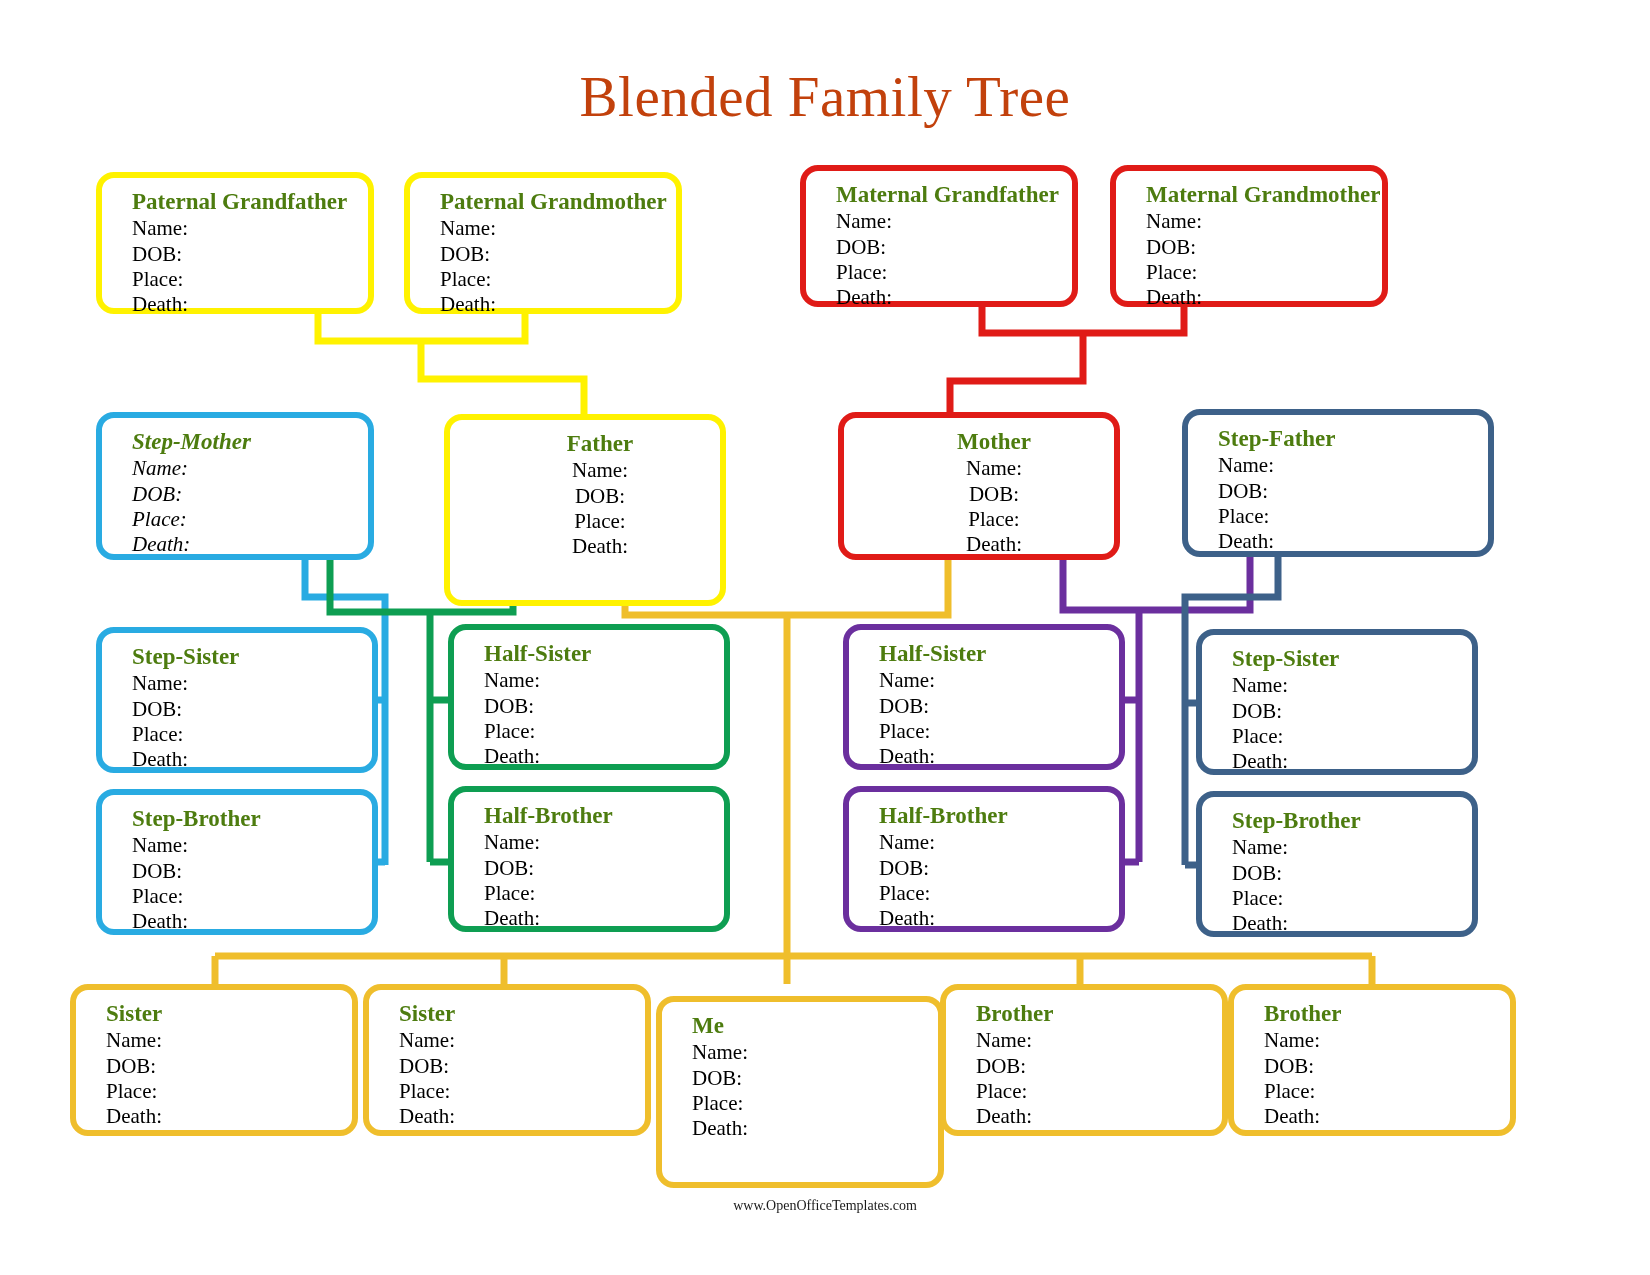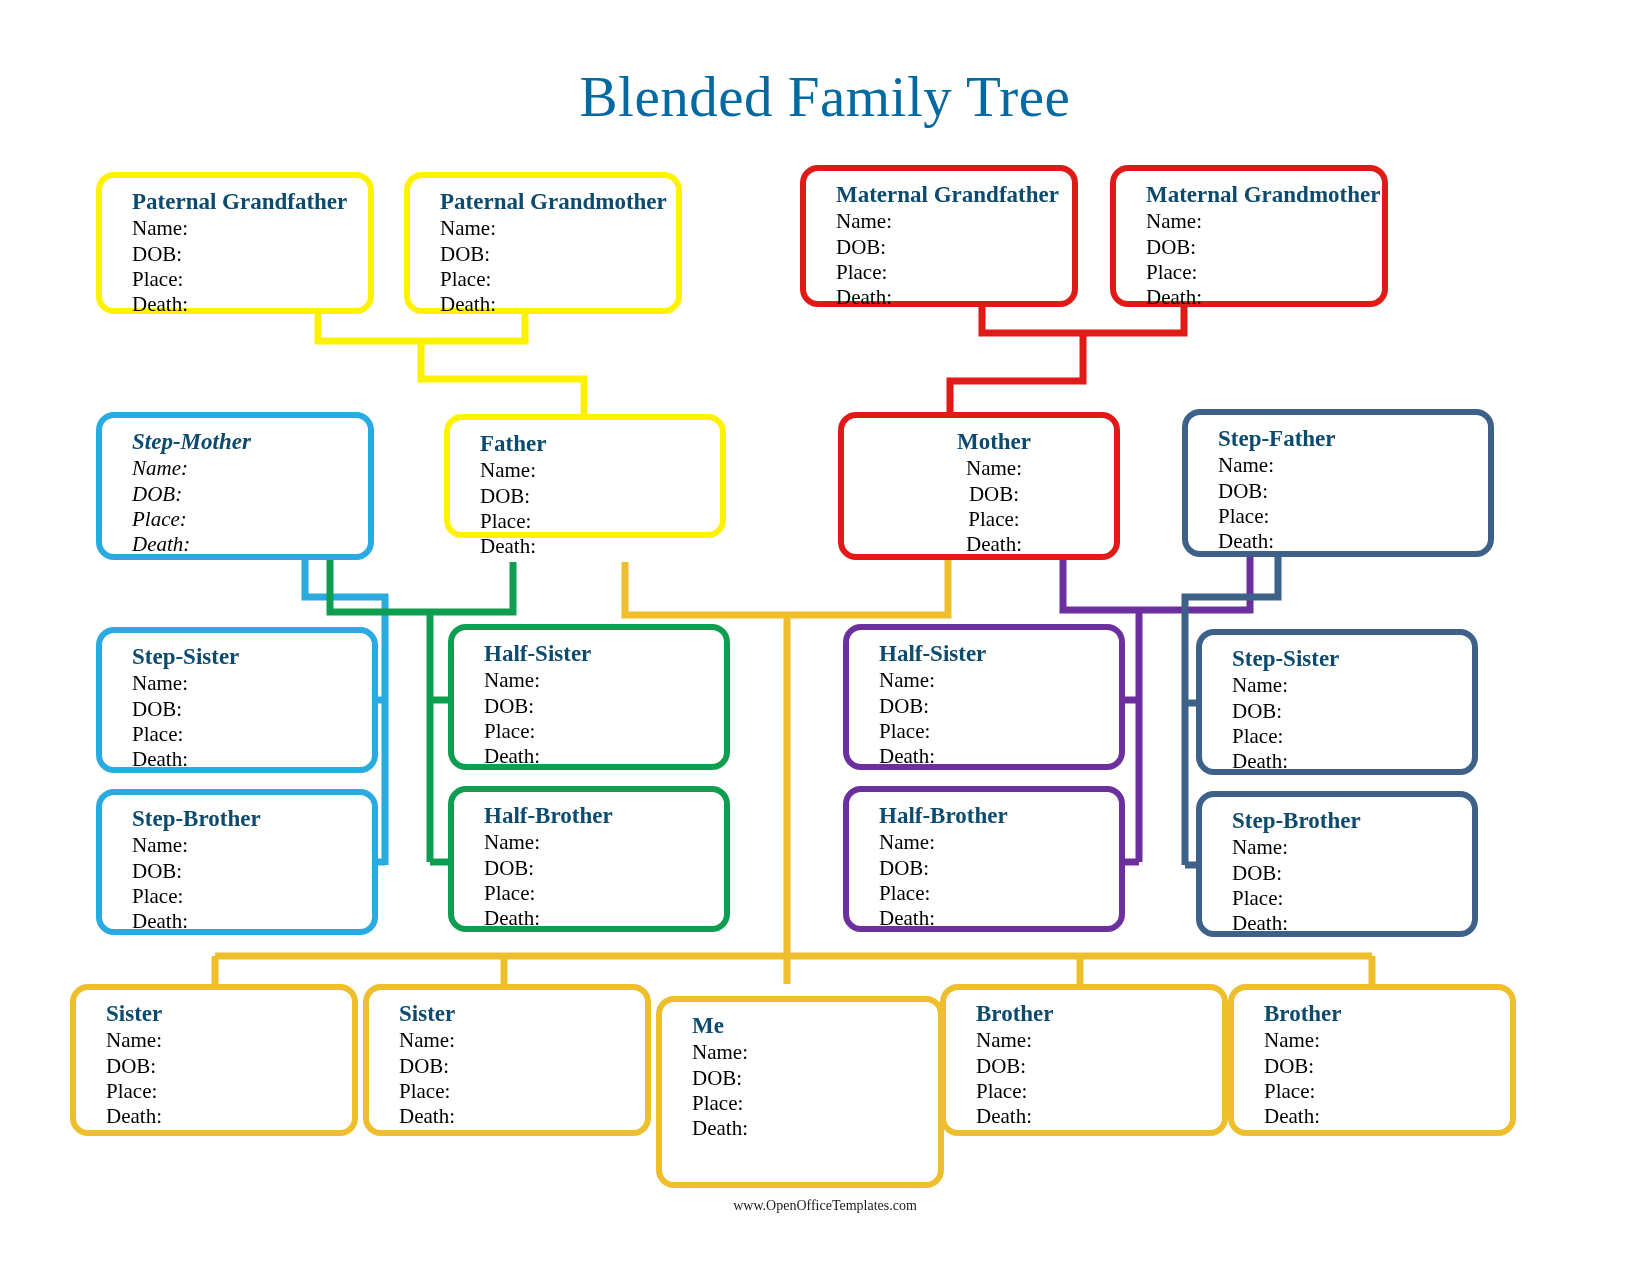--- a/index.html
+++ b/index.html
@@ -34,21 +34,21 @@
   }
   .title {
     position: absolute;
     left: 0;
     top: 68px;
     width: 1650px;
     text-align: center;
     font-family: "Liberation Serif", "DejaVu Serif", serif;
     font-size: 57px;
     font-weight: 400;
-    color: #0369a1;
+    color: #c2410c;
     letter-spacing: 0.5px;
     line-height: 1.0;
   }
   .footer {
     position: absolute;
     left: 0;
     top: 1198px;
     width: 1650px;
     text-align: center;
     font-family: "Liberation Serif", "DejaVu Serif", serif;
@@ -61,21 +61,21 @@
     background: #ffffff;
     border-style: solid;
     border-width: 6px;
     border-radius: 18px;
     padding: 10px 0 0 30px;
   }
   .node-title {
     font-family: "Liberation Serif", "DejaVu Serif", serif;
     font-weight: bold;
     font-size: 23px;
-    color: #0c4a6e;
+    color: #4d7c0f;
     line-height: 1.18;
     margin-bottom: 1px;
     white-space: nowrap;
   }
   .node-field {
     font-family: "Liberation Serif", "DejaVu Serif", serif;
     font-size: 21px;
     color: #000000;
     line-height: 1.21;
     white-space: nowrap;
@@ -146,21 +146,21 @@
         <div class="node-field">Place:</div>
         <div class="node-field">Death:</div>
       </div>
       <div class="node" style="left: 96px; top: 412px; width: 278px; height: 148px; border-color: rgb(41, 171, 226); font-style: italic;">
         <div class="node-title">Step-Mother</div>
         <div class="node-field">Name:</div>
         <div class="node-field">DOB:</div>
         <div class="node-field">Place:</div>
         <div class="node-field">Death:</div>
       </div>
-      <div class="node" style="left: 444px; top: 414px; width: 282px; height: 124px; border-color: rgb(255, 242, 0);">
+      <div class="node" style="left: 444px; top: 414px; width: 282px; height: 192px; border-color: rgb(255, 242, 0); text-align: center;">
         <div class="node-title">Father</div>
         <div class="node-field">Name:</div>
         <div class="node-field">DOB:</div>
         <div class="node-field">Place:</div>
         <div class="node-field">Death:</div>
       </div>
       <div class="node" style="left: 838px; top: 412px; width: 282px; height: 148px; border-color: rgb(224, 27, 23); text-align: center;">
         <div class="node-title">Mother</div>
         <div class="node-field">Name:</div>
         <div class="node-field">DOB:</div>

